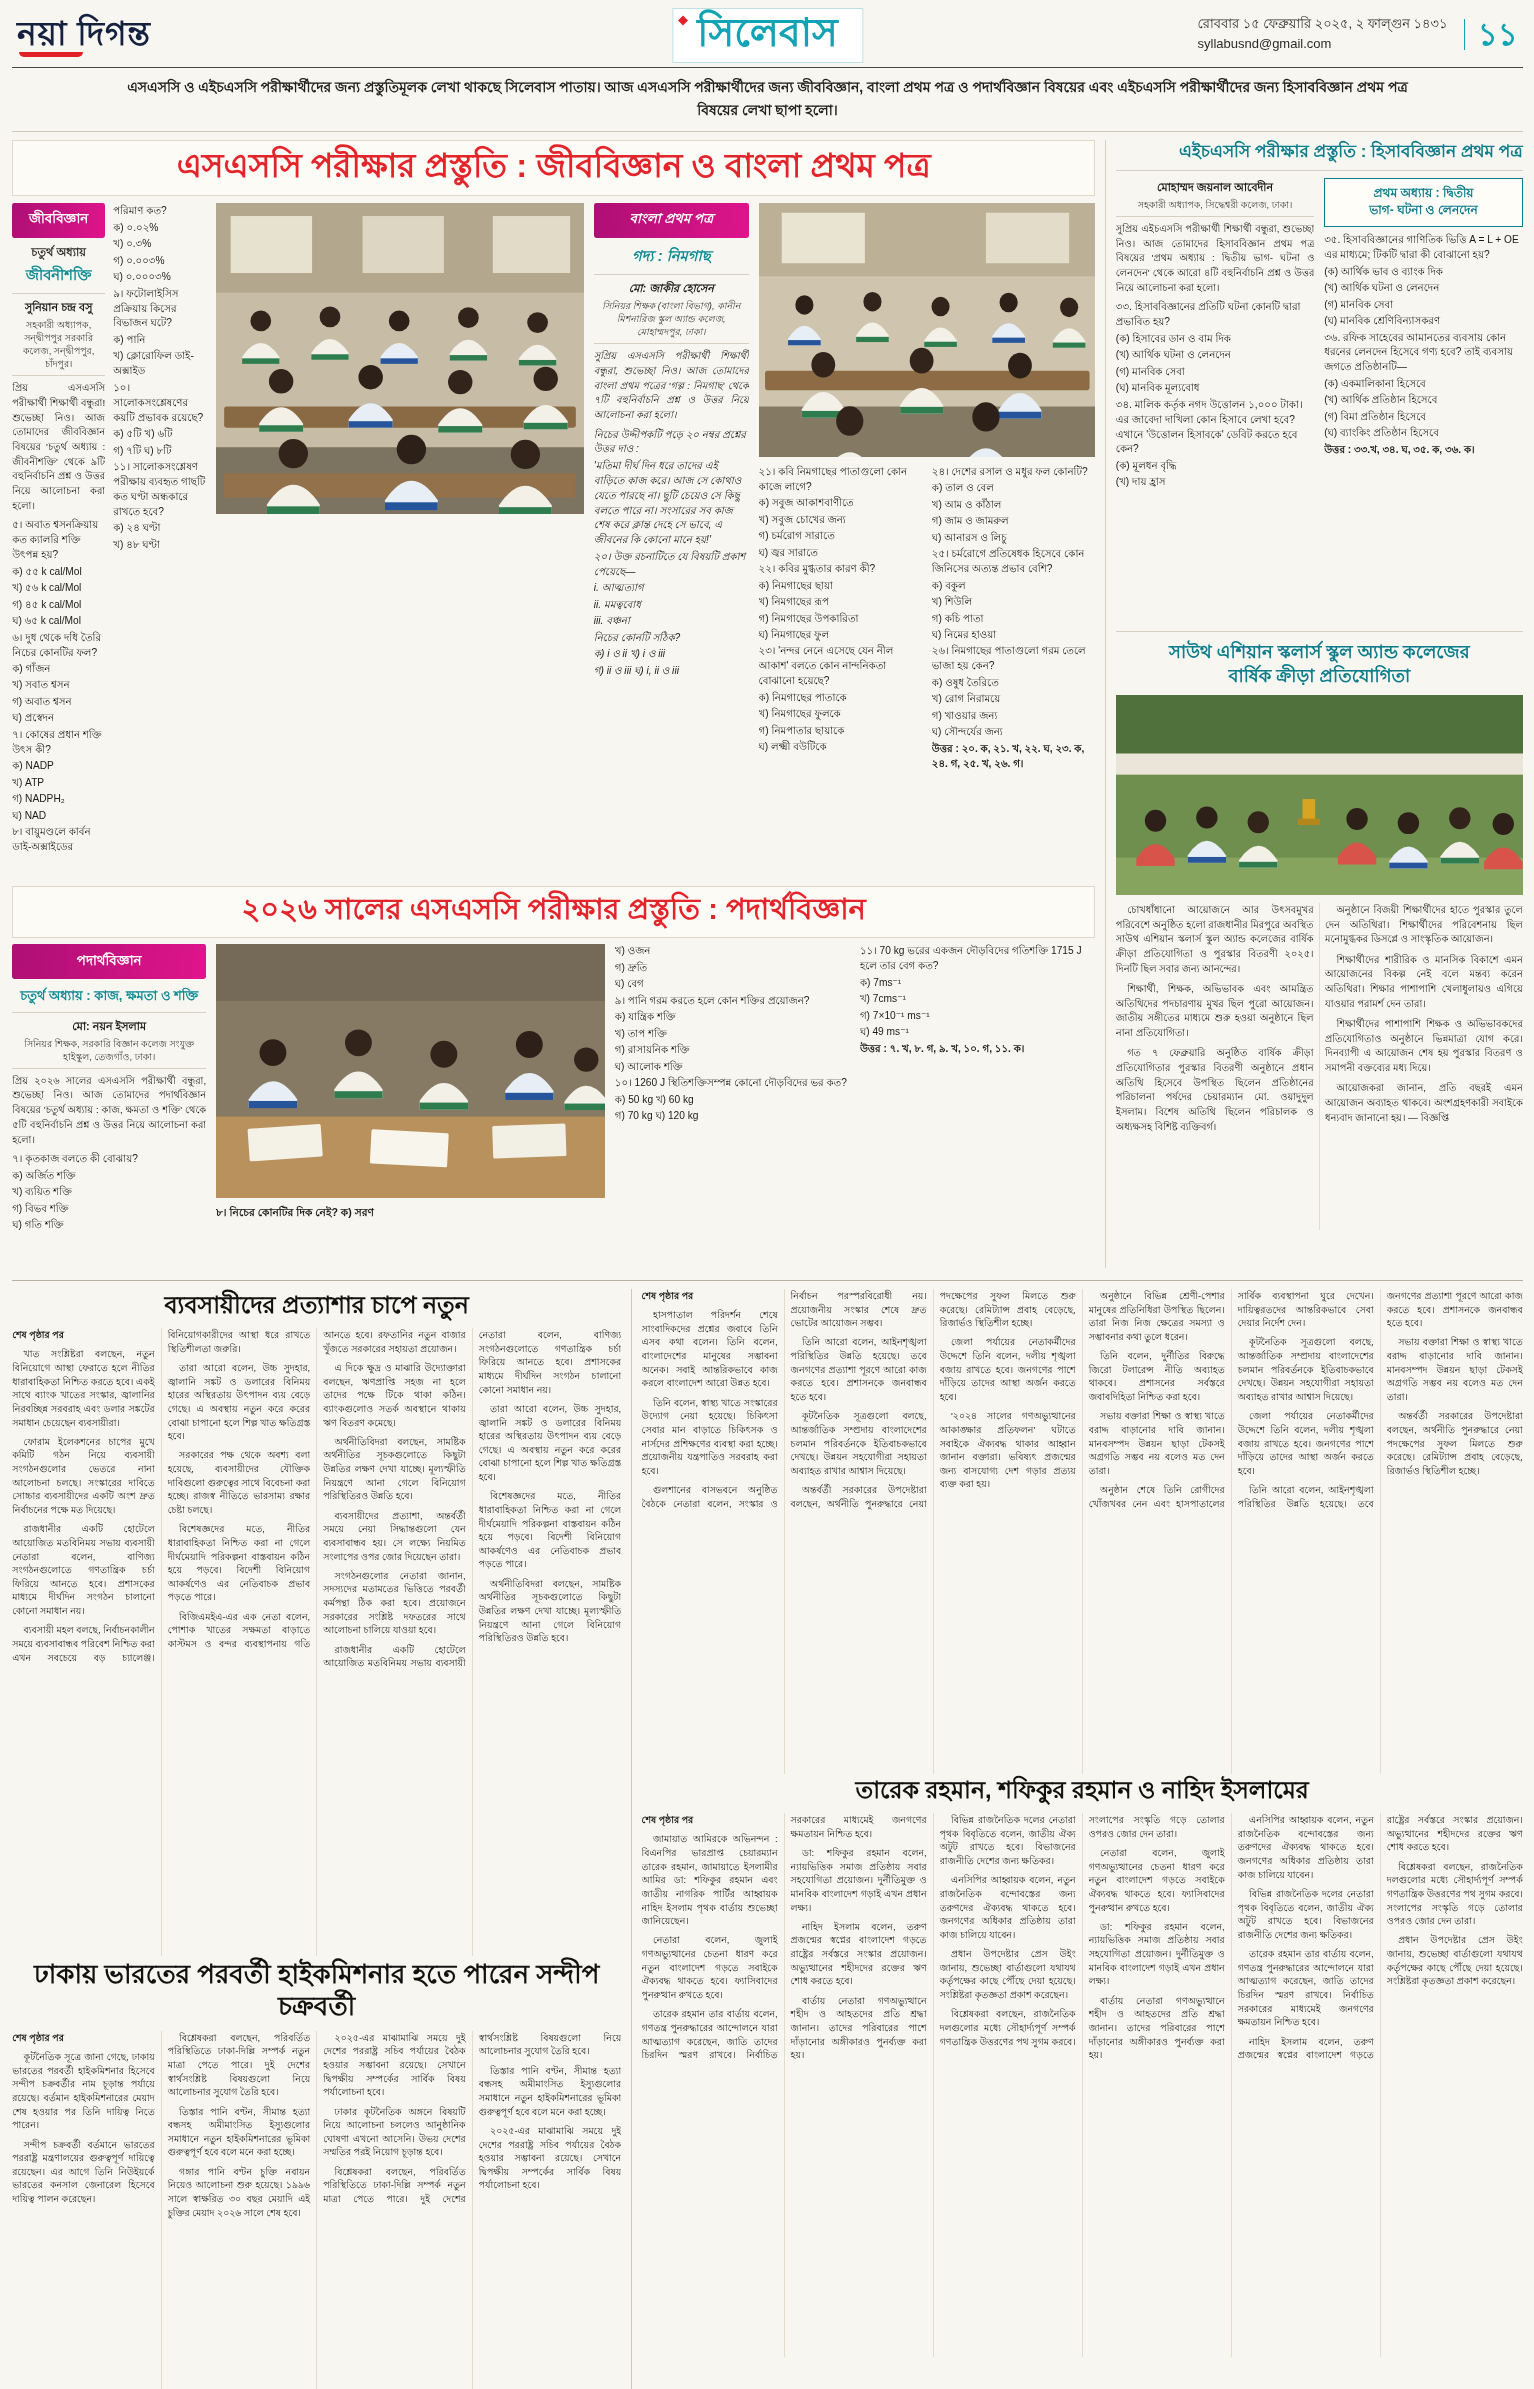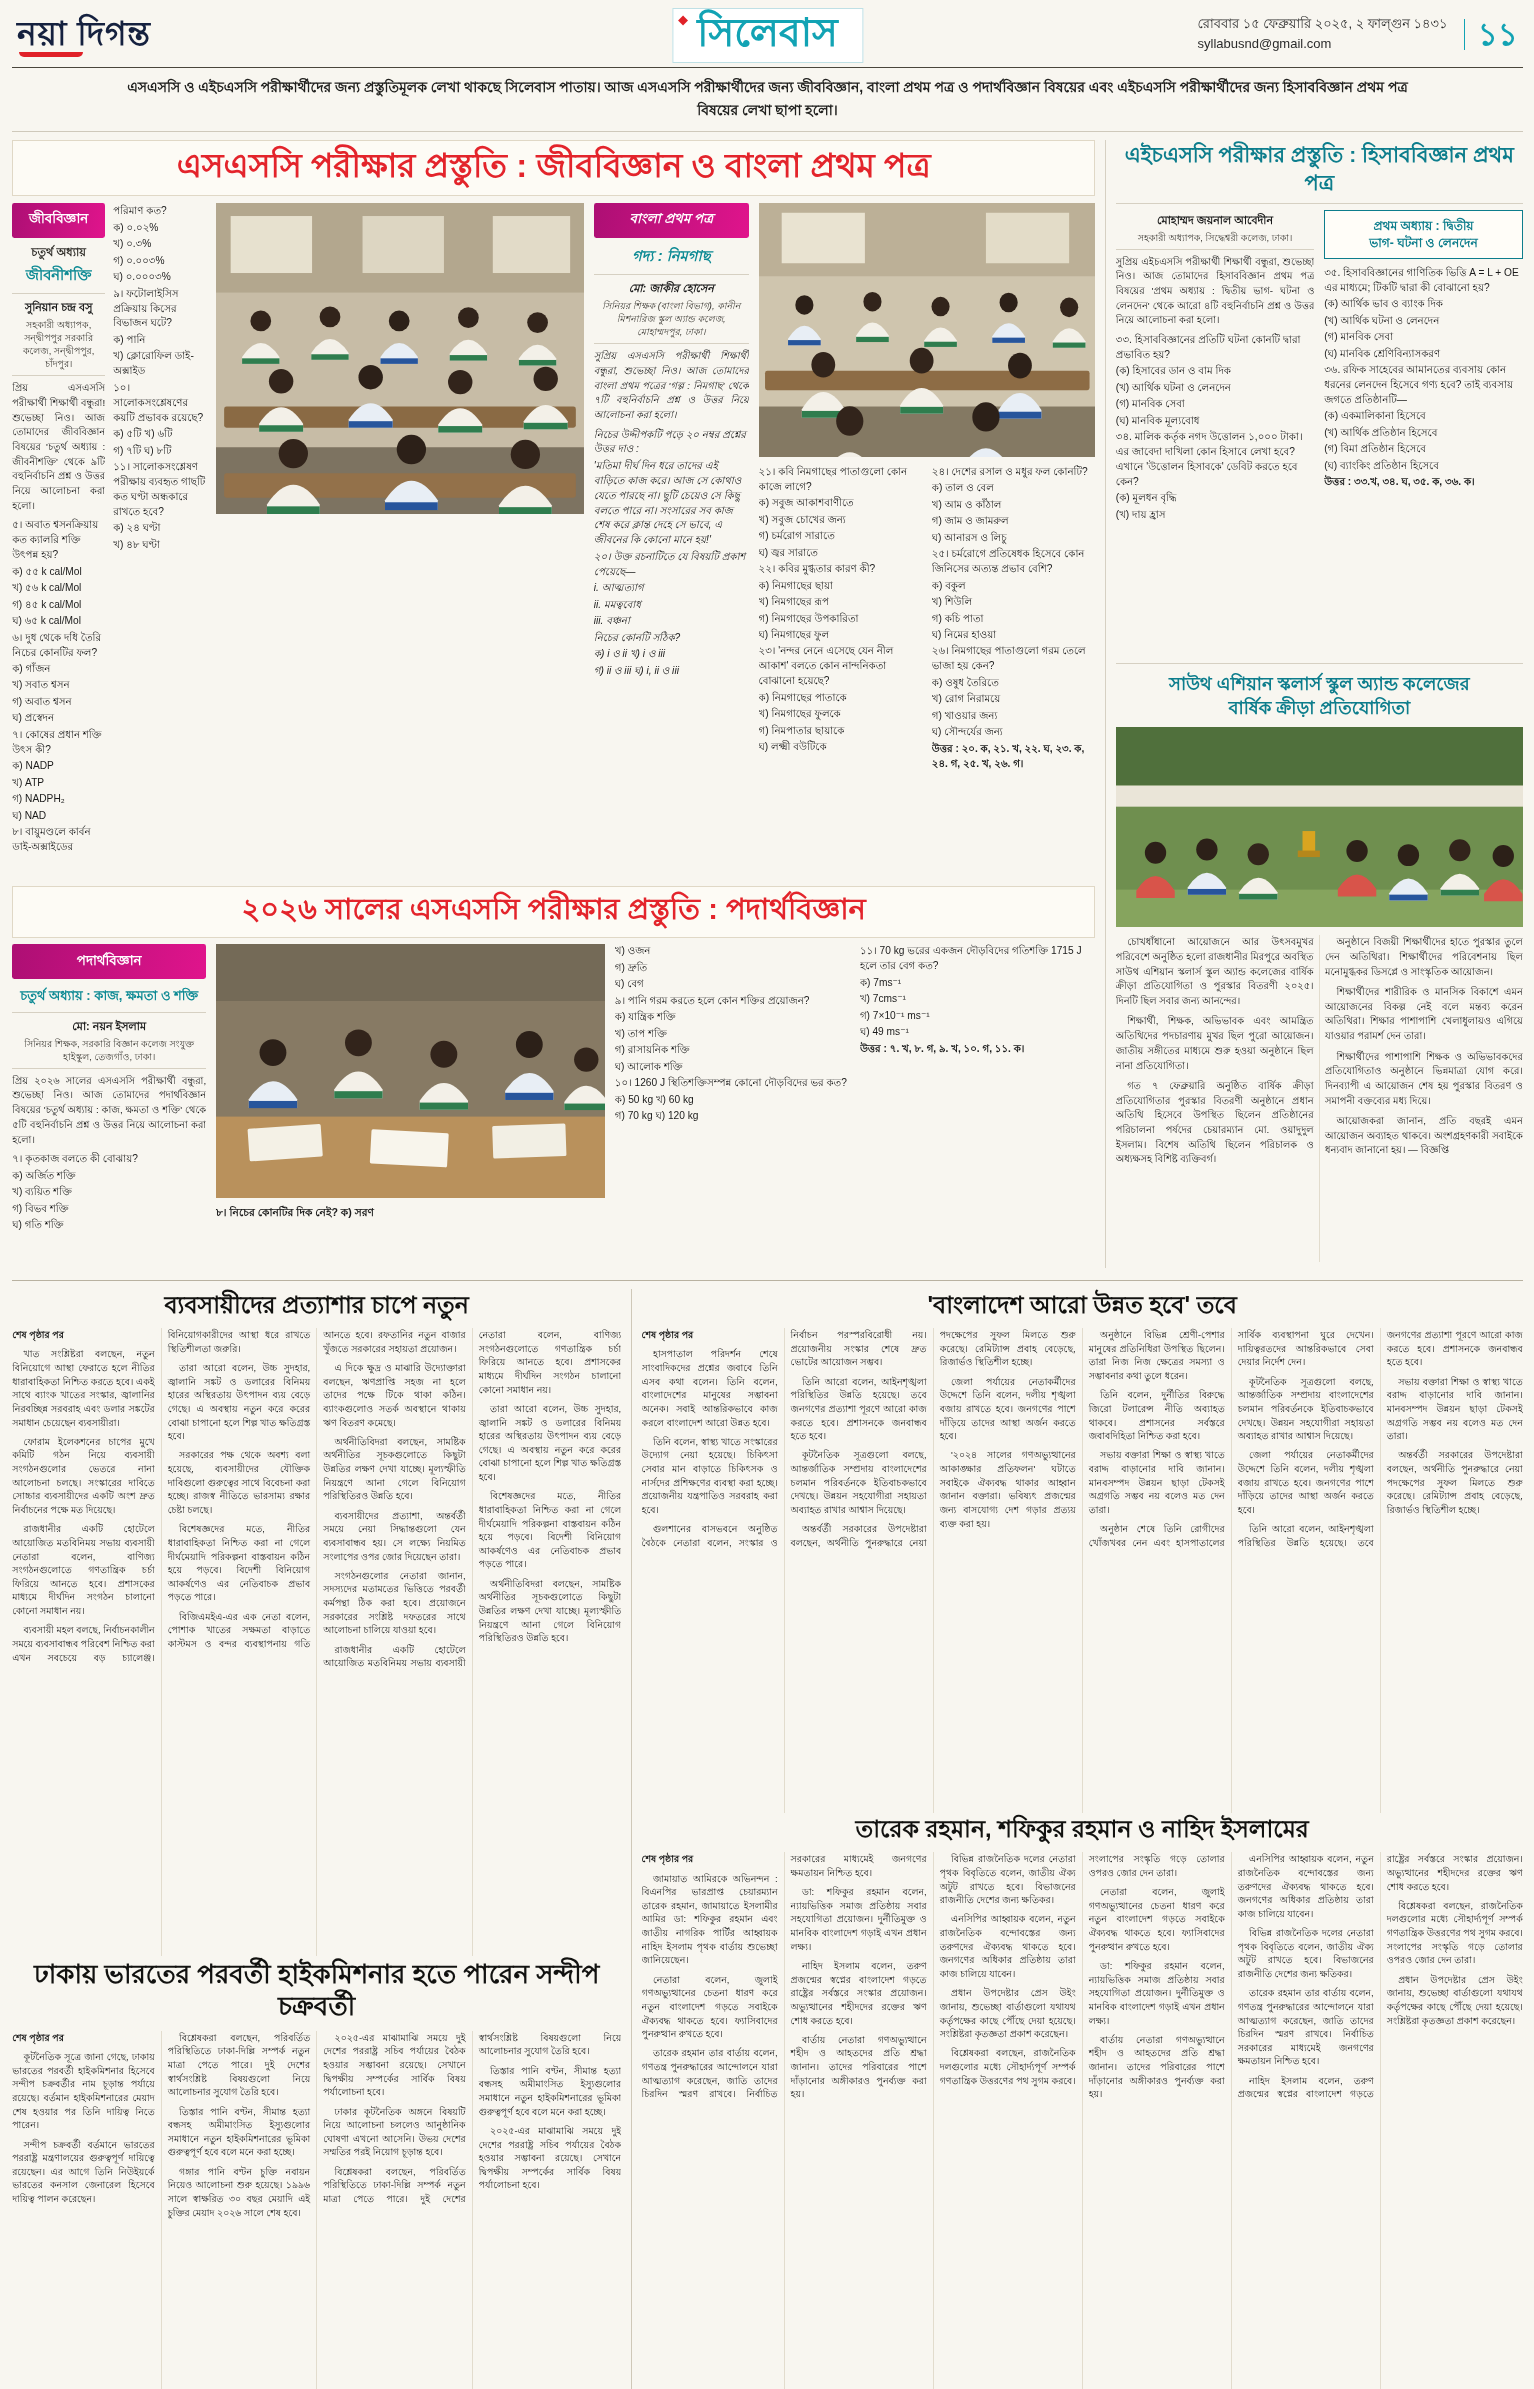--- a/index.html
+++ b/index.html
@@ -44,21 +44,21 @@
   .bphotowrap{flex:1;display:flex;flex-direction:column;gap:8.1px;overflow:hidden;}
   .p2{height:254px;}
   .phyrow{display:flex;gap:9.8px;height:324px;overflow:hidden;margin-top:6.5px;}
   .phyL{width:194px;flex:none;overflow:hidden;}
   .phyM{width:389px;flex:none;}
   .p4{height:254px;}
   .phyM .ln{margin-top:6.5px;font-size:10.6px;}
   .phyR{flex:1;display:flex;gap:9.8px;overflow:hidden;}
   .phyR>.lines{width:50%;overflow:hidden;}
   
-  .thead{color:#0d7d8c;font-weight:800;font-size:21px;text-align:center;line-height:1.3;padding:1.6px 0 6.5px;border-bottom:0.8px solid #d6d0c2;}
+  .thead{color:#0d7d8c;font-weight:800;font-size:17px;text-align:right;line-height:1.3;padding:1.6px 0 6.5px;border-bottom:0.8px solid #d6d0c2;}
   .sbrow{display:flex;gap:9.8px;height:453px;overflow:hidden;margin-top:6.5px;}
   .sbcol{width:50%;overflow:hidden;}
   .chapbox{border:1.2px solid #0d7d8c;color:#0d7d8c;font-weight:800;font-size:12.2px;text-align:center;padding:6.5px 4.9px;line-height:1.4;margin-bottom:6.5px;background:#fffdf8;}
   .sporthead{color:#0d7d8c;font-weight:800;font-size:18px;text-align:center;line-height:1.35;padding:8.1px 0 6.5px;border-top:0.8px solid #d6d0c2;}
   .p3{height:200px;}
   .sportbody{column-count:2;column-gap:11.4px;column-rule:0.8px solid #e2dccd;font-size:9.8px;line-height:1.5;text-align:justify;height:327px;overflow:hidden;margin-top:8.1px;}
   .sportbody .np{margin:0 0 5.7px;text-indent:11.4px;}
   
   .news{display:flex;margin-top:11.4px;border-top:1.2px solid #b9b2a1;padding-top:8.1px;}
   .newsL{width:609px;flex:none;}
@@ -471,21 +471,20 @@
           <p class="np">ঢাকার কূটনৈতিক অঙ্গনে বিষয়টি নিয়ে আলোচনা চললেও আনুষ্ঠানিক ঘোষণা এখনো আসেনি। উভয় দেশের সম্মতির পরই নিয়োগ চূড়ান্ত হবে।</p>
           <p class="np">বিশ্লেষকরা বলছেন, পরিবর্তিত পরিস্থিতিতে ঢাকা-দিল্লি সম্পর্ক নতুন মাত্রা পেতে পারে। দুই দেশের স্বার্থসংশ্লিষ্ট বিষয়গুলো নিয়ে আলোচনার সুযোগ তৈরি হবে।</p>
           <p class="np">তিস্তার পানি বণ্টন, সীমান্ত হত্যা বন্ধসহ অমীমাংসিত ইস্যুগুলোর সমাধানে নতুন হাইকমিশনারের ভূমিকা গুরুত্বপূর্ণ হবে বলে মনে করা হচ্ছে।</p>
           <p class="np">২০২৫-এর মাঝামাঝি সময়ে দুই দেশের পররাষ্ট্র সচিব পর্যায়ের বৈঠক হওয়ার সম্ভাবনা রয়েছে। সেখানে দ্বিপক্ষীয় সম্পর্কের সার্বিক বিষয় পর্যালোচনা হবে।</p>
         </div>
     </div>
 
     <div class="vdiv"></div>
 
     <div class="newsR">
-      <div class="nhead">'বাংলাদেশ আরো উন্নত হবে' তবে</div>
       <div class="nbody c6 bodyB">
           <p class="np b">শেষ পৃষ্ঠার পর</p>
           <p class="np">হাসপাতাল পরিদর্শন শেষে সাংবাদিকদের প্রশ্নের জবাবে তিনি এসব কথা বলেন। তিনি বলেন, বাংলাদেশের মানুষের সম্ভাবনা অনেক। সবাই আন্তরিকভাবে কাজ করলে বাংলাদেশ আরো উন্নত হবে।</p>
           <p class="np">তিনি বলেন, স্বাস্থ্য খাতে সংস্কারের উদ্যোগ নেয়া হয়েছে। চিকিৎসা সেবার মান বাড়াতে চিকিৎসক ও নার্সদের প্রশিক্ষণের ব্যবস্থা করা হচ্ছে। প্রয়োজনীয় যন্ত্রপাতিও সরবরাহ করা হবে।</p>
           <p class="np">গুলশানের বাসভবনে অনুষ্ঠিত বৈঠকে নেতারা বলেন, সংস্কার ও নির্বাচন পরস্পরবিরোধী নয়। প্রয়োজনীয় সংস্কার শেষে দ্রুত ভোটের আয়োজন সম্ভব।</p>
           <p class="np">তিনি আরো বলেন, আইনশৃঙ্খলা পরিস্থিতির উন্নতি হয়েছে। তবে জনগণের প্রত্যাশা পূরণে আরো কাজ করতে হবে। প্রশাসনকে জনবান্ধব হতে হবে।</p>
           <p class="np">কূটনৈতিক সূত্রগুলো বলছে, আন্তর্জাতিক সম্প্রদায় বাংলাদেশের চলমান পরিবর্তনকে ইতিবাচকভাবে দেখছে। উন্নয়ন সহযোগীরা সহায়তা অব্যাহত রাখার আশ্বাস দিয়েছে।</p>
           <p class="np">অন্তর্বর্তী সরকারের উপদেষ্টারা বলছেন, অর্থনীতি পুনরুদ্ধারে নেয়া পদক্ষেপের সুফল মিলতে শুরু করেছে। রেমিট্যান্স প্রবাহ বেড়েছে, রিজার্ভও স্থিতিশীল হচ্ছে।</p>
           <p class="np">জেলা পর্যায়ের নেতাকর্মীদের উদ্দেশে তিনি বলেন, দলীয় শৃঙ্খলা বজায় রাখতে হবে। জনগণের পাশে দাঁড়িয়ে তাদের আস্থা অর্জন করতে হবে।</p>
           <p class="np">'২০২৪ সালের গণঅভ্যুত্থানের আকাঙ্ক্ষার প্রতিফলন' ঘটাতে সবাইকে ঐক্যবদ্ধ থাকার আহ্বান জানান বক্তারা। ভবিষ্যৎ প্রজন্মের জন্য বাসযোগ্য দেশ গড়ার প্রত্যয় ব্যক্ত করা হয়।</p>

